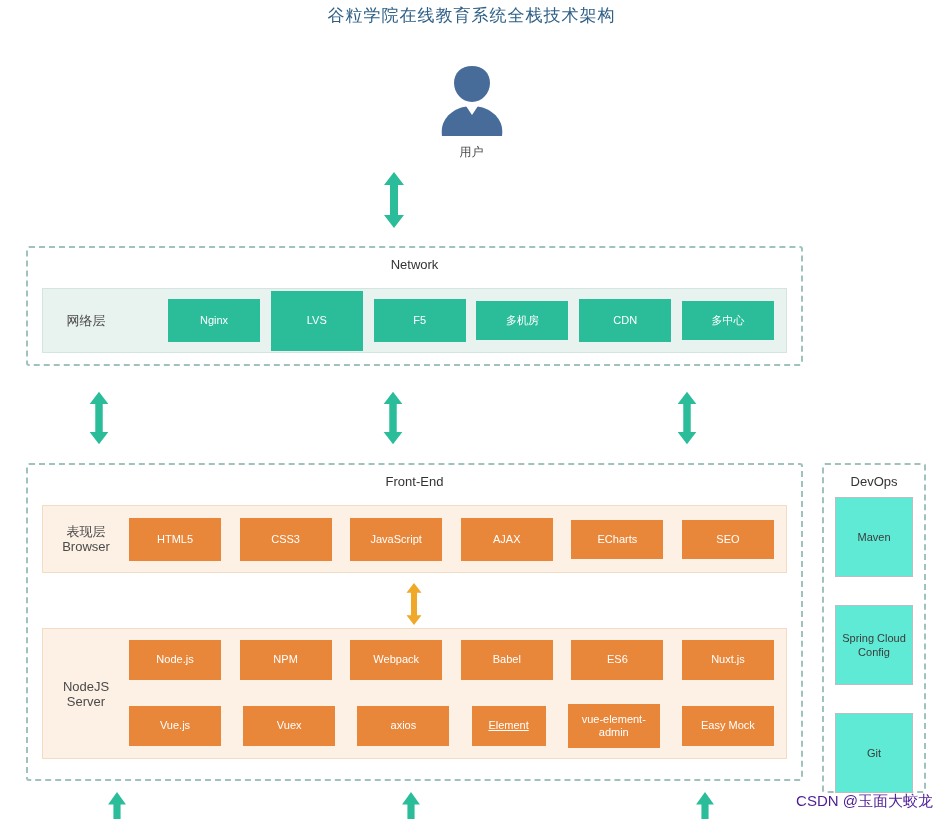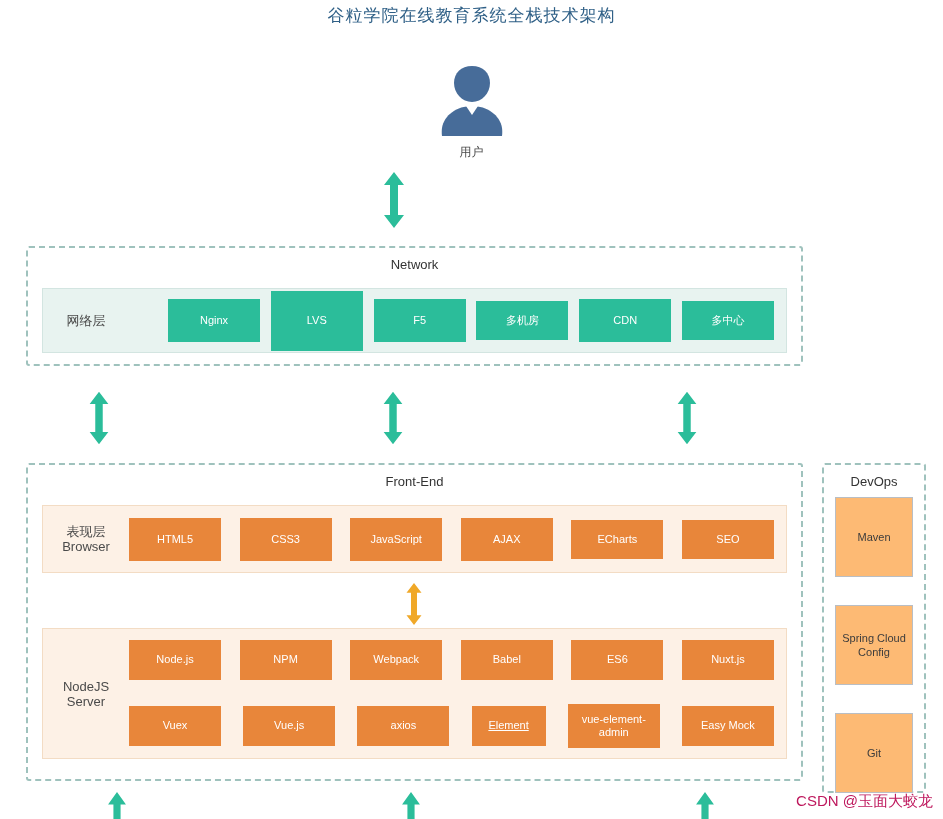--- a/index.html
+++ b/index.html
@@ -105,40 +105,40 @@
     font-size: 11px;
     line-height: 13px;
     box-sizing: border-box;
     padding: 2px 4px;
   }
   .chip-green { background: #2bbd9a; }
   .chip-orange { background: #e8863a; }
 
   
   .devops-box {
-    background: #fdba74;
+    background: #5eead4;
     border: 1px solid #b9bec4;
     color: #3c3c3c;
     font-size: 11px;
     line-height: 14px;
     display: flex;
     align-items: center;
     justify-content: center;
     text-align: center;
     box-sizing: border-box;
     margin: 4px auto;
   }
 
   
   .watermark {
     position: absolute;
     right: 10px;
     bottom: 8px;
     font-size: 15px;
-    color: #be185d;
+    color: #4c1d95;
     white-space: nowrap;
     text-align: center;
   }
 </style>
 </head>
 <body>
 
 <div class="page-title">谷粒学院在线教育系统全栈技术架构</div>
 
 <div class="user-block">
@@ -212,22 +212,22 @@
     <div class="boxes-stack">
       <div class="boxes" style="padding-right:0;">
         <div class="chip chip-orange" style="width:92px; height:40px;">Node.js</div>
         <div class="chip chip-orange" style="width:92px; height:40px;">NPM</div>
         <div class="chip chip-orange" style="width:92px; height:40px;">Webpack</div>
         <div class="chip chip-orange" style="width:92px; height:40px;">Babel</div>
         <div class="chip chip-orange" style="width:92px; height:40px;">ES6</div>
         <div class="chip chip-orange" style="width:92px; height:40px;">Nuxt.js</div>
       </div>
       <div class="boxes" style="padding-right:0;">
+        <div class="chip chip-orange" style="width:92px; height:40px;">Vue.js</div>
         <div class="chip chip-orange" style="width:92px; height:40px;">Vuex</div>
-        <div class="chip chip-orange" style="width:92px; height:40px;">Vue.js</div>
         <div class="chip chip-orange" style="width:92px; height:40px;">axios</div>
         <div class="chip chip-orange" style="width:74px; height:40px;text-decoration:underline;">Element</div>
         <div class="chip chip-orange" style="width:92px; height:44px;">vue-element-admin</div>
         <div class="chip chip-orange" style="width:92px; height:40px;">Easy Mock</div>
       </div>
     </div>
   </div>
 </div>
 
 <div class="section" style="left:822px; top:463px; width:104px; height:330px;">

